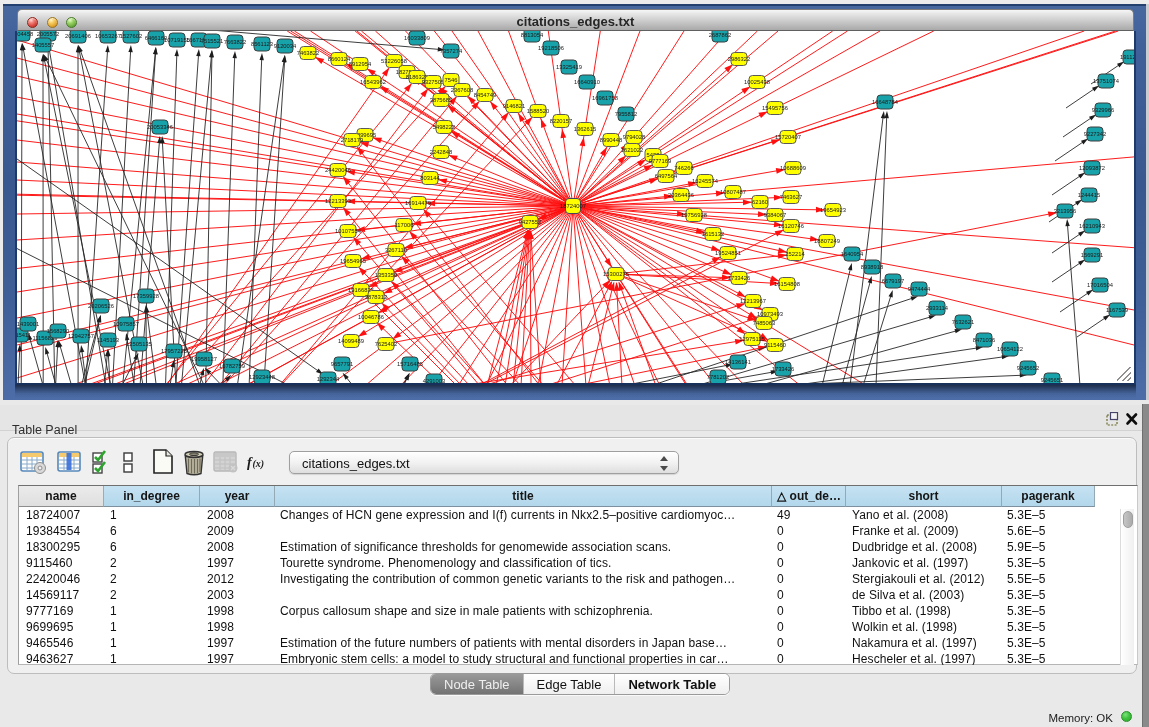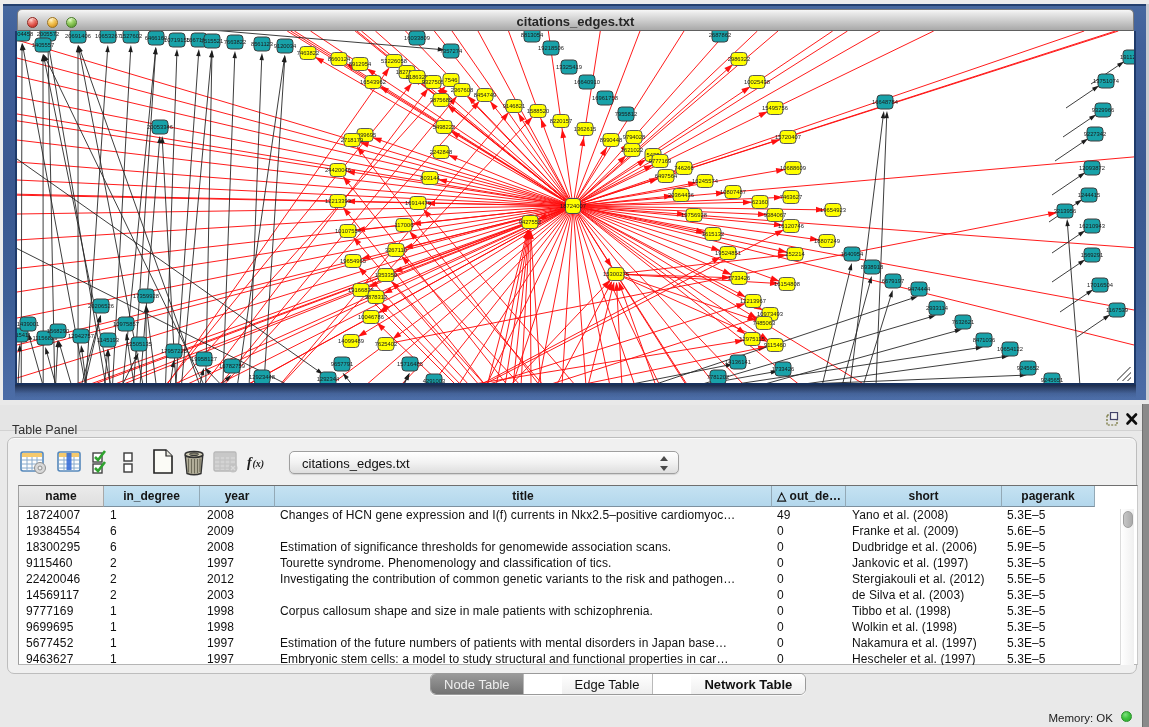--- a/index.html
+++ b/index.html
@@ -70,21 +70,21 @@
   overflow:hidden; white-space:nowrap; }
 
 #vsb { position:absolute; right:3px; top:23px; width:14px; height:156px;
   background:linear-gradient(90deg,#ffffff,#f0f0f0); border-left:1px solid #dcdcdc; }
 #vsb .thumb { position:absolute; left:2px; top:2px; width:10px; height:17px; border-radius:5px;
   background:linear-gradient(90deg,#c6c6c6,#ababab); border:0.5px solid #9e9e9e; }
 
 
 #tabs { position:absolute; left:430px; top:273px; height:22px; display:flex;
   border:1px solid #9a9a9a; border-radius:6px; overflow:hidden; background:#fff;
-  box-shadow:0 1px 0 rgba(255,255,255,0.7);gap:38px; }
+  box-shadow:0 1px 0 rgba(255,255,255,0.7); }
 .tab { height:22px; font-size:13px; line-height:21px; padding:0 13px; color:#111;
   background:linear-gradient(180deg,#ffffff,#ededed); border-right:1px solid #b9b9b9; }
 .tab.sel { background:linear-gradient(180deg,#9a9a9a,#6f6f6f); color:#efefef; }
 .tab:last-child { border-right:none;font-weight:bold; }
 
 #memory { position:absolute; right:36px; top:312px; font-size:11.5px; color:#1b1b1b; }
 #memdot { position:absolute; right:17px; top:311px; width:11px; height:11px; border-radius:50%;
   background:radial-gradient(circle at 38% 30%, #7fe07f 0%, #3fc43f 45%, #2ca52c 100%); border:1px solid #2a8f2a; }
 
 
@@ -895,21 +895,21 @@
               <div class="td" style="left:753px;width:69px;padding-left:5px">0</div>
               <div class="td" style="left:827px;width:150px;padding-left:6px">Franke et al. (2009)</div>
               <div class="td" style="left:983px;width:88px;padding-left:5px">5.6E–5</div>
             </div>
 <div class="tr" style="top:32px">
               <div class="td" style="left:0px;width:78px;padding-left:7px">18300295</div>
               <div class="td" style="left:85px;width:90px;padding-left:6px">6</div>
               <div class="td" style="left:181px;width:68px;padding-left:7px">2008</div>
               <div class="td" style="left:256px;width:492px;padding-left:5px">Estimation of significance thresholds for genomewide association scans.</div>
               <div class="td" style="left:753px;width:69px;padding-left:5px">0</div>
-              <div class="td" style="left:827px;width:150px;padding-left:6px">Dudbridge et al. (2006)</div>
+              <div class="td" style="left:827px;width:150px;padding-left:6px">Dudbridge et al. (2008)</div>
               <div class="td" style="left:983px;width:88px;padding-left:5px">5.9E–5</div>
             </div>
 <div class="tr" style="top:48px">
               <div class="td" style="left:0px;width:78px;padding-left:7px">9115460</div>
               <div class="td" style="left:85px;width:90px;padding-left:6px">2</div>
               <div class="td" style="left:181px;width:68px;padding-left:7px">1997</div>
               <div class="td" style="left:256px;width:492px;padding-left:5px">Tourette syndrome. Phenomenology and classification of tics.</div>
               <div class="td" style="left:753px;width:69px;padding-left:5px">0</div>
               <div class="td" style="left:827px;width:150px;padding-left:6px">Jankovic et al. (1997)</div>
               <div class="td" style="left:983px;width:88px;padding-left:5px">5.3E–5</div>
@@ -942,21 +942,21 @@
             </div>
 <div class="tr" style="top:112px">
               <div class="td" style="left:0px;width:78px;padding-left:7px">9699695</div>
               <div class="td" style="left:85px;width:90px;padding-left:6px">1</div>
               <div class="td" style="left:181px;width:68px;padding-left:7px">1998</div>
               <div class="td" style="left:753px;width:69px;padding-left:5px">0</div>
               <div class="td" style="left:827px;width:150px;padding-left:6px">Wolkin et al. (1998)</div>
               <div class="td" style="left:983px;width:88px;padding-left:5px">5.3E–5</div>
             </div>
 <div class="tr" style="top:128px">
-              <div class="td" style="left:0px;width:78px;padding-left:7px">5677452</div>
+              <div class="td" style="left:0px;width:78px;padding-left:7px">9465546</div>
               <div class="td" style="left:85px;width:90px;padding-left:6px">1</div>
               <div class="td" style="left:181px;width:68px;padding-left:7px">1997</div>
               <div class="td" style="left:256px;width:492px;padding-left:5px">Estimation of the future numbers of patients with mental disorders in Japan base…</div>
               <div class="td" style="left:753px;width:69px;padding-left:5px">0</div>
               <div class="td" style="left:827px;width:150px;padding-left:6px">Nakamura et al. (1997)</div>
               <div class="td" style="left:983px;width:88px;padding-left:5px">5.3E–5</div>
             </div>
 <div class="tr" style="top:144px">
               <div class="td" style="left:0px;width:78px;padding-left:7px">9463627</div>
               <div class="td" style="left:85px;width:90px;padding-left:6px">1</div>

